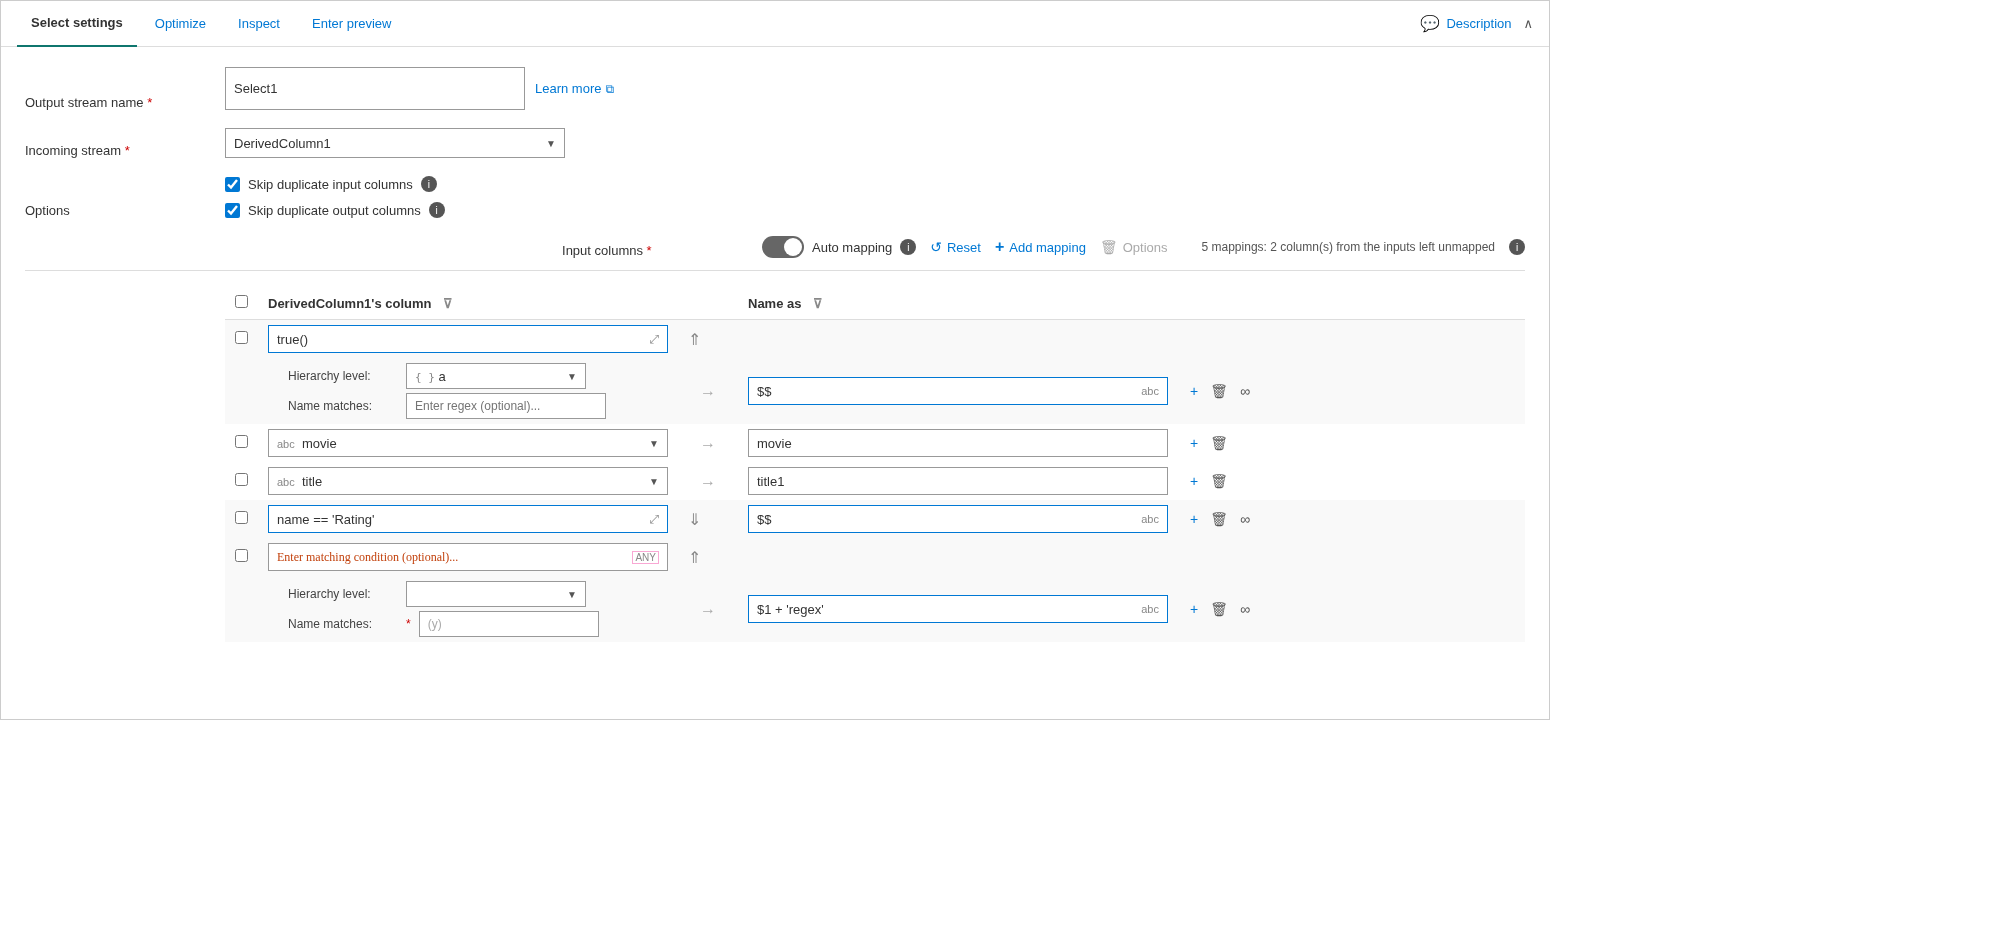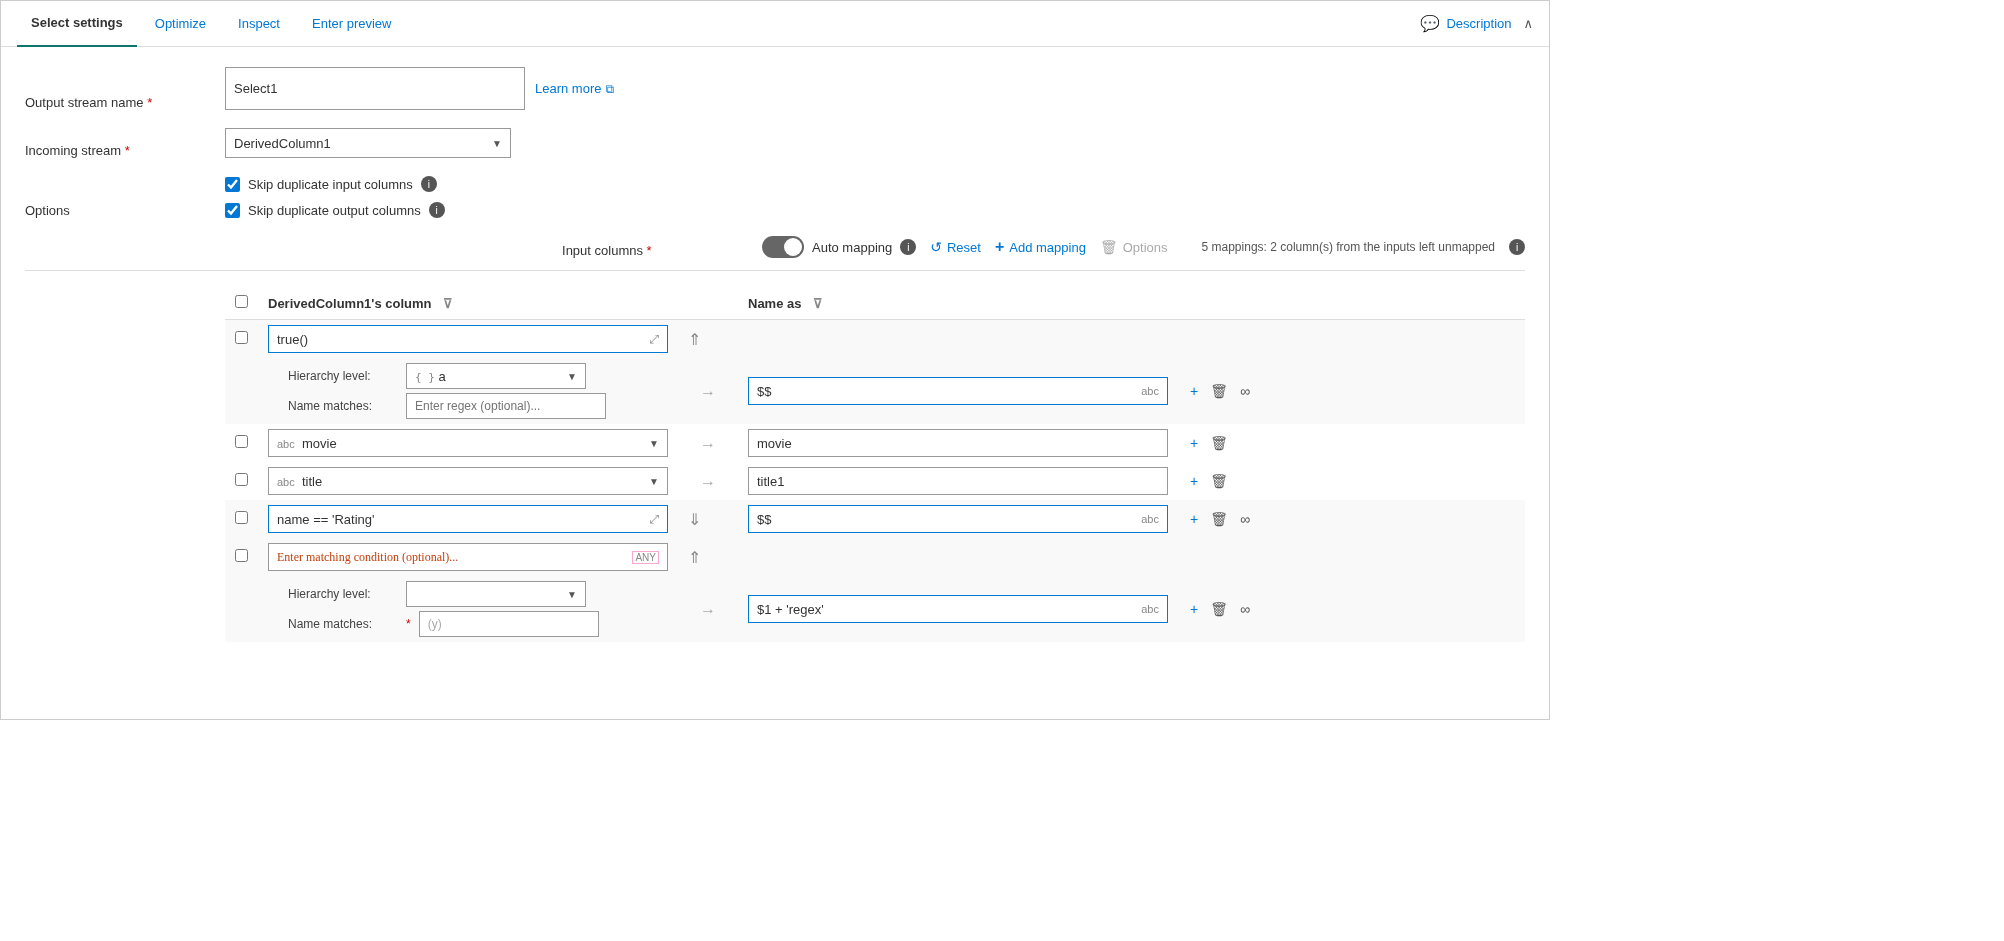--- a/index.html
+++ b/index.html
@@ -128,21 +128,21 @@
         </a>
       </div>
     </div>
 
     <div class="form-row">
       <div class="form-label">
         <span>Incoming stream</span>
         <span class="req"> *</span>
       </div>
       <div class="form-control">
-        <div class="select-field" style="width:286px;">
+        <div class="select-field" style="width:340px;">
           <span>DerivedColumn1</span>
           <span class="arrow">▼</span>
         </div>
       </div>
     </div>
 
     <div class="form-row">
       <div class="form-label">
         <span>Options</span>
       </div>

